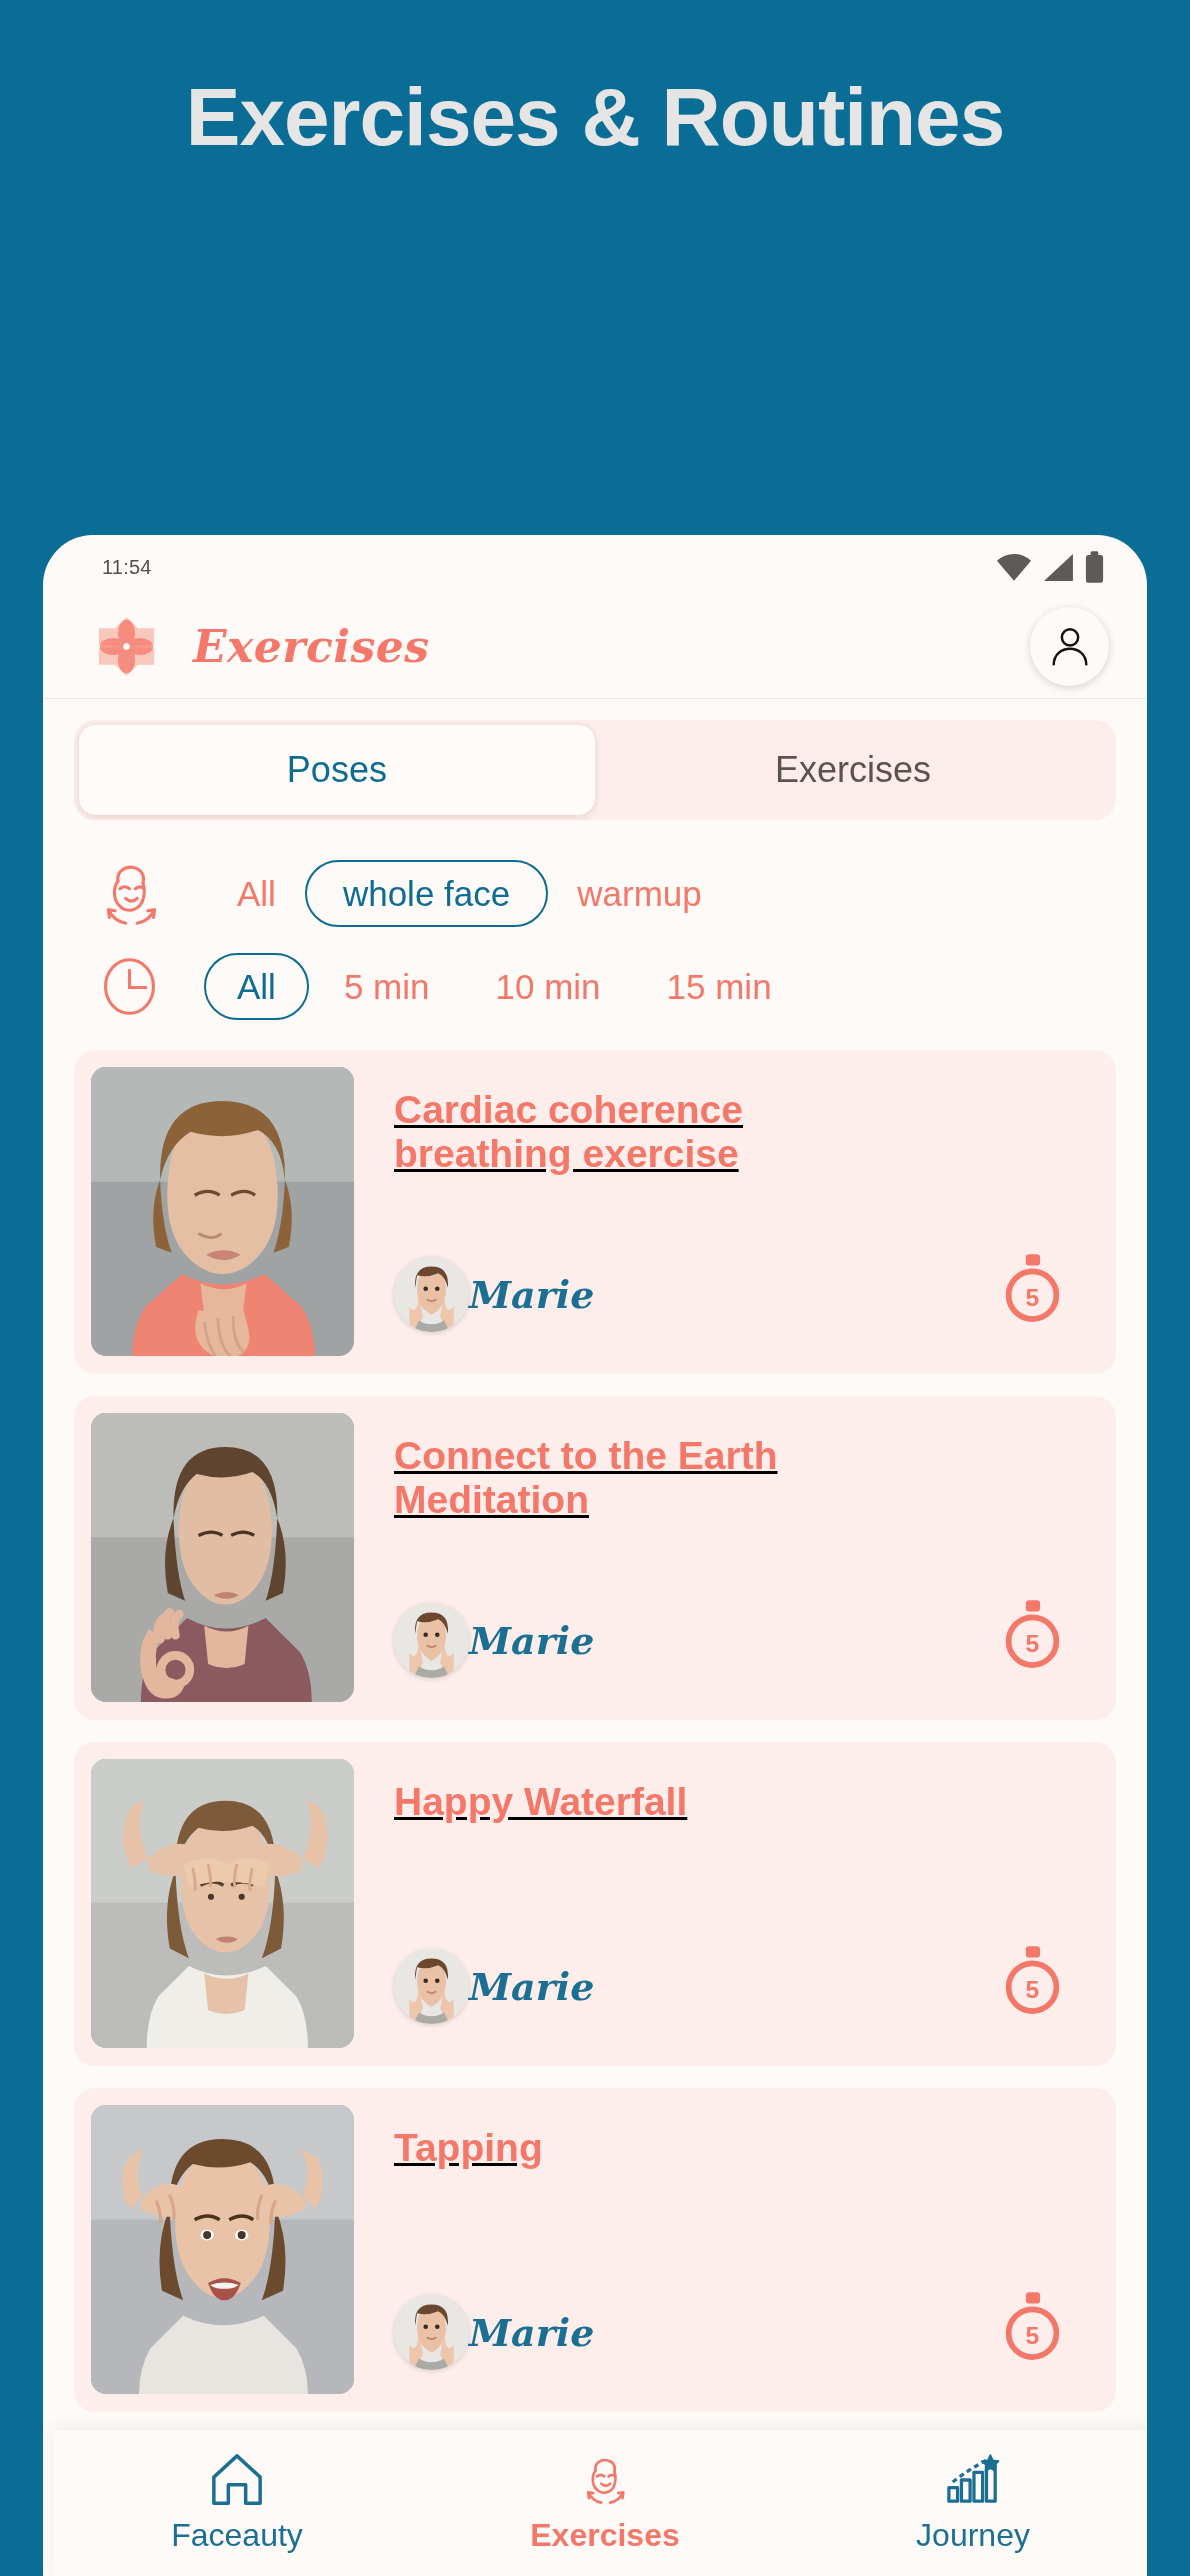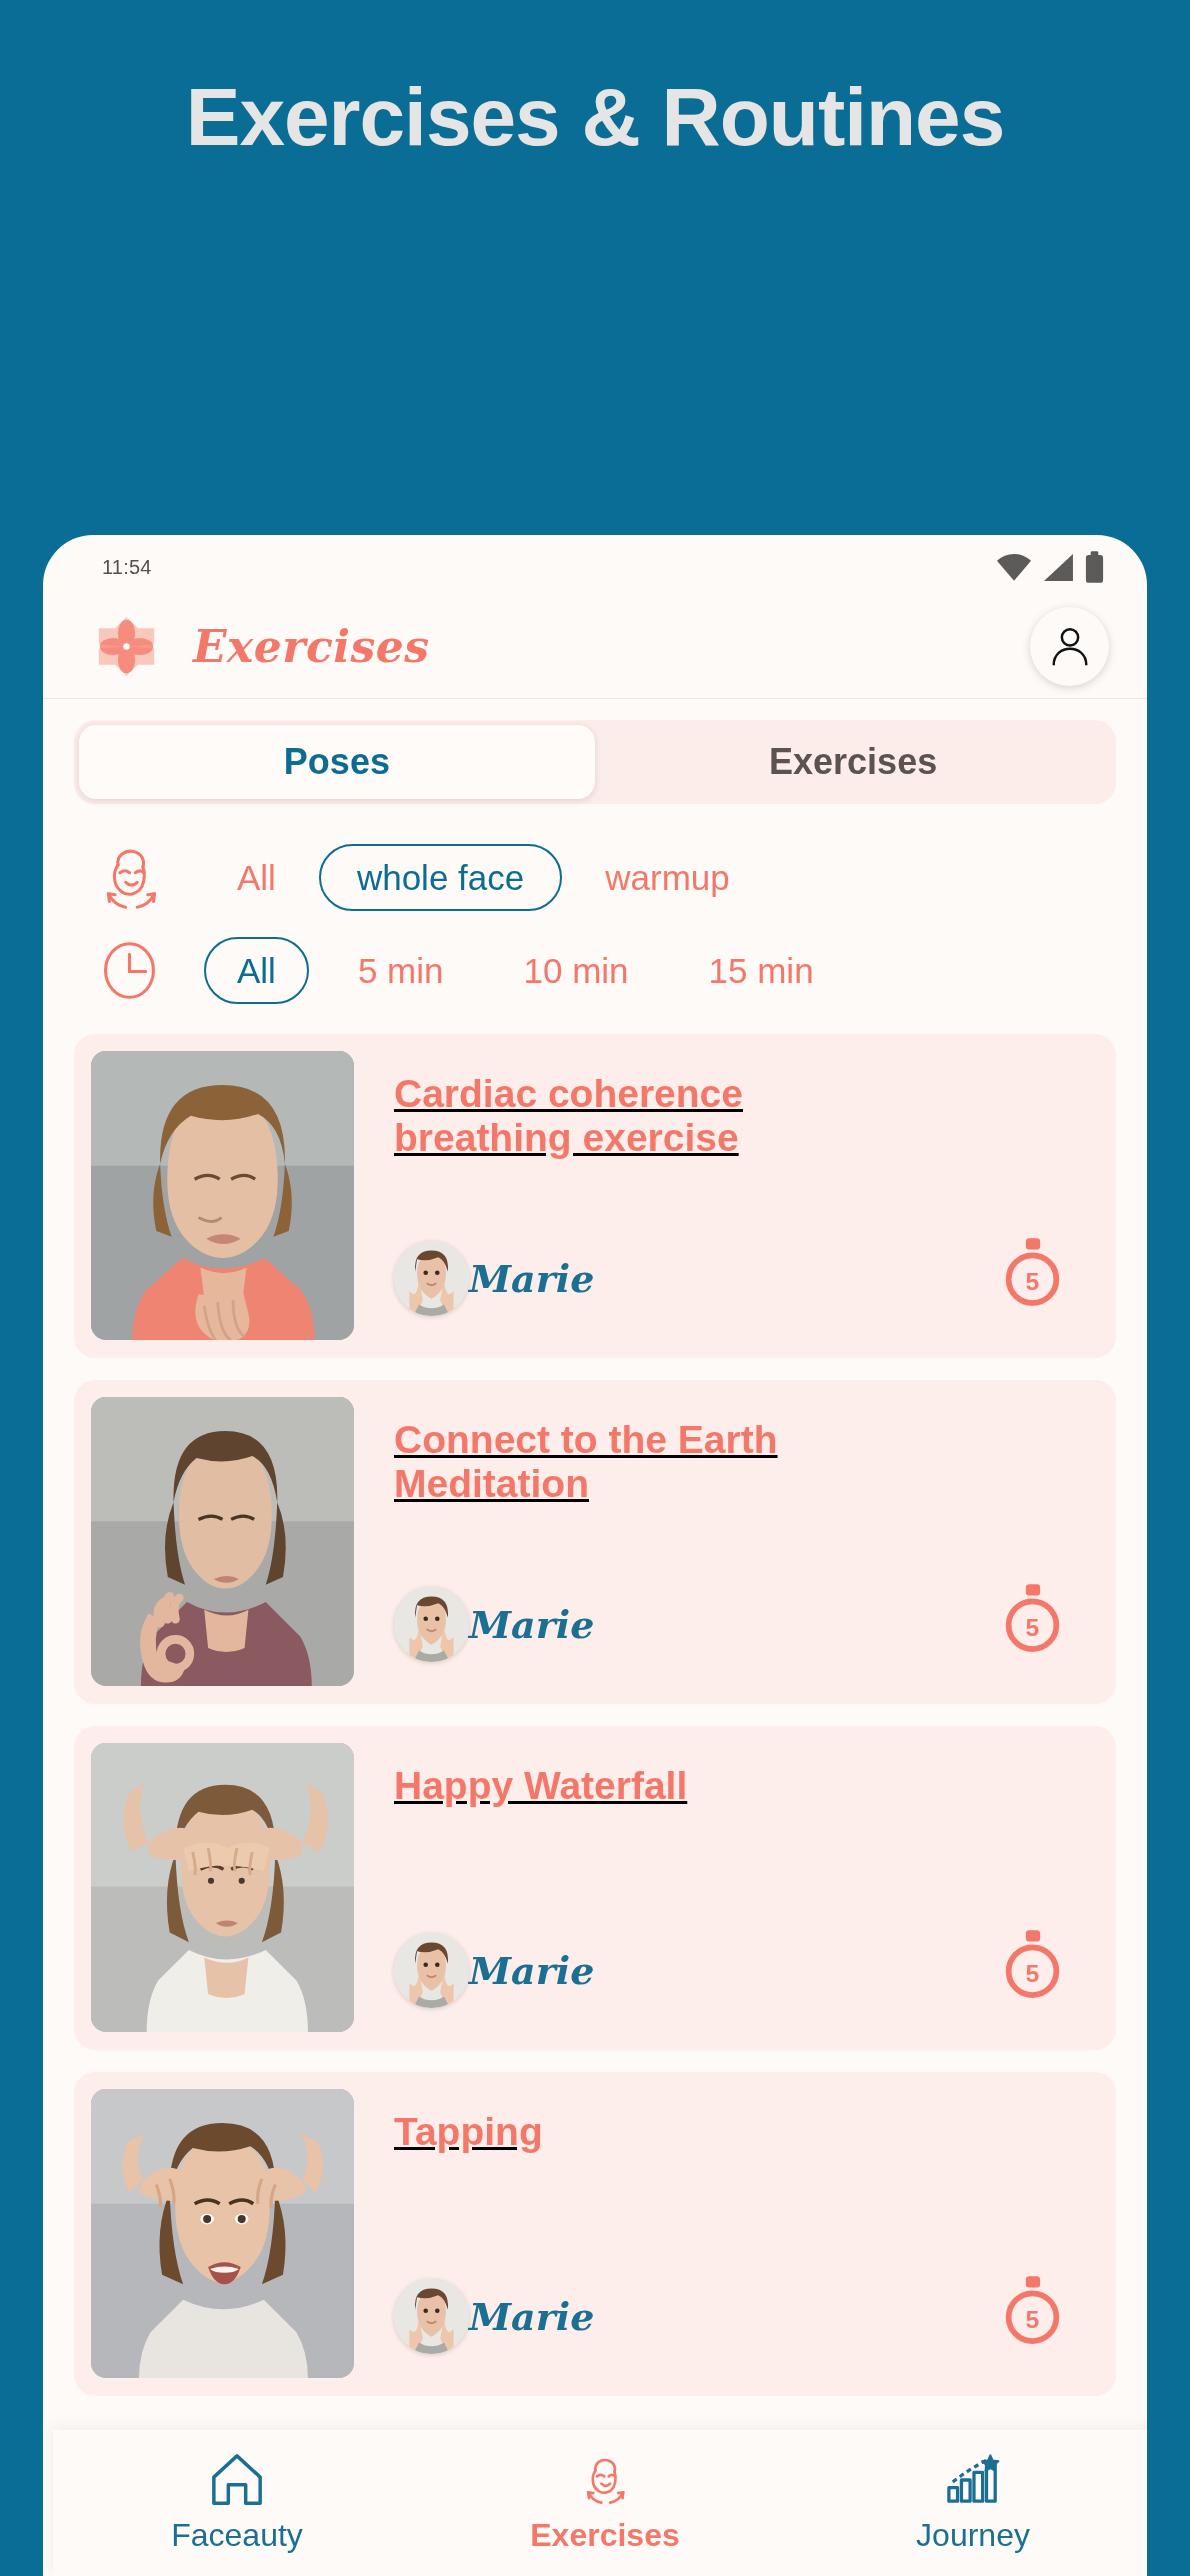--- a/index.html
+++ b/index.html
@@ -92,26 +92,25 @@
   .appbody {
     flex: 1 1 auto;
     position: relative;
     overflow: hidden;
     background: #fdfaf8;
   }
 
   
   .segment {
     margin: 21px 31px 0 31px;
-    height: 84px;
+    height: 100px;
     background: #fcedea;
     border-radius: 21px;
     display: flex;
     padding: 4.8px;
-    font-weight: bold;
   }
   .seg-tab {
     flex: 1 1 50%;
     display: flex; align-items: center; justify-content: center;
     font-size: 36px;
     border-radius: 17px;
     color: #5b5350;
   }
   .seg-tab.active {
     background: #fefbf9;
@@ -125,21 +124,21 @@
     align-items: center;
     height: 88px;
     padding-left: 52px;
     gap: 0;
     white-space: nowrap;
     overflow: hidden;
   }
   .filter-row.first { margin-top: 29px; }
   .filter-row.second { margin-top: 5.8px; }
   .filter-icon { flex: 0 0 auto; width: 71px; height: 71px; display:flex; align-items:center; }
-  .chips { display: flex; align-items: center; gap: 18px; }
+  .chips { display: flex; align-items: center; gap: 4px; }
   .chip {
     font-size: 35px;
     color: #f4786a;
     padding: 0 29px;
     line-height: 1;
     display: flex; align-items: center; justify-content: center;
     height: 67px;
   }
   .chip.selected {
     color: #0c6c91;

